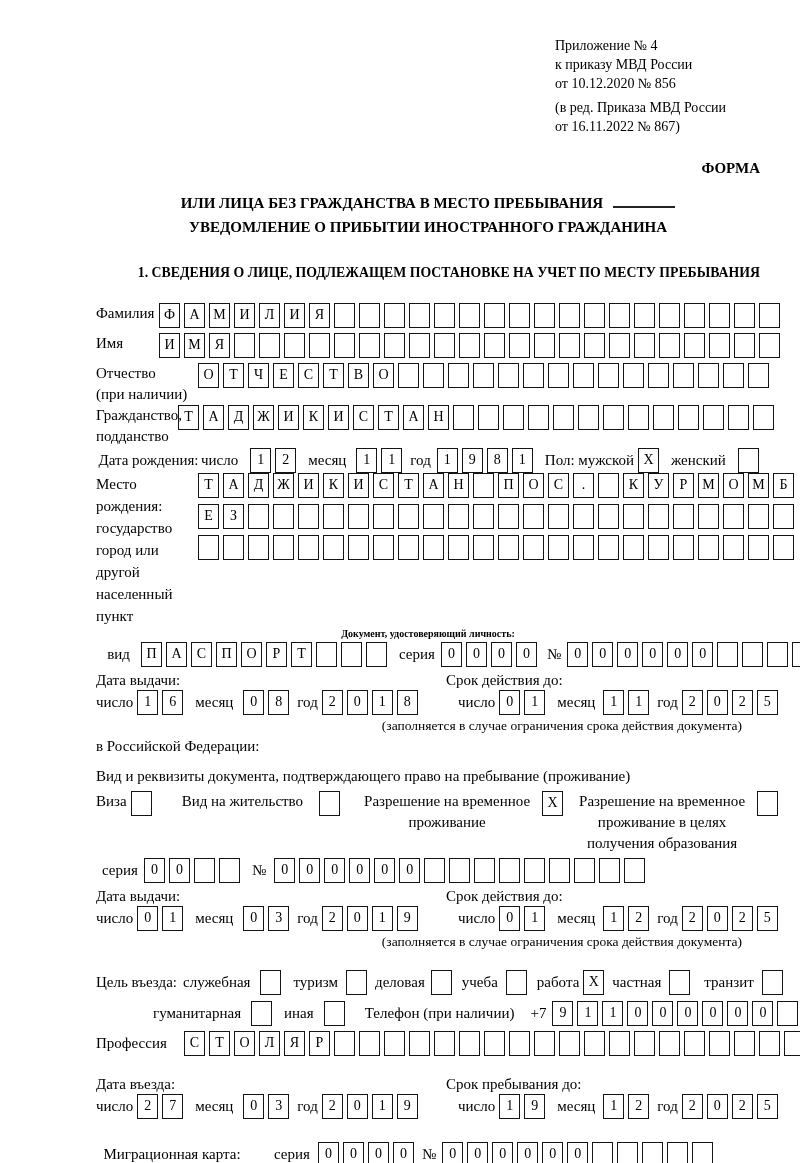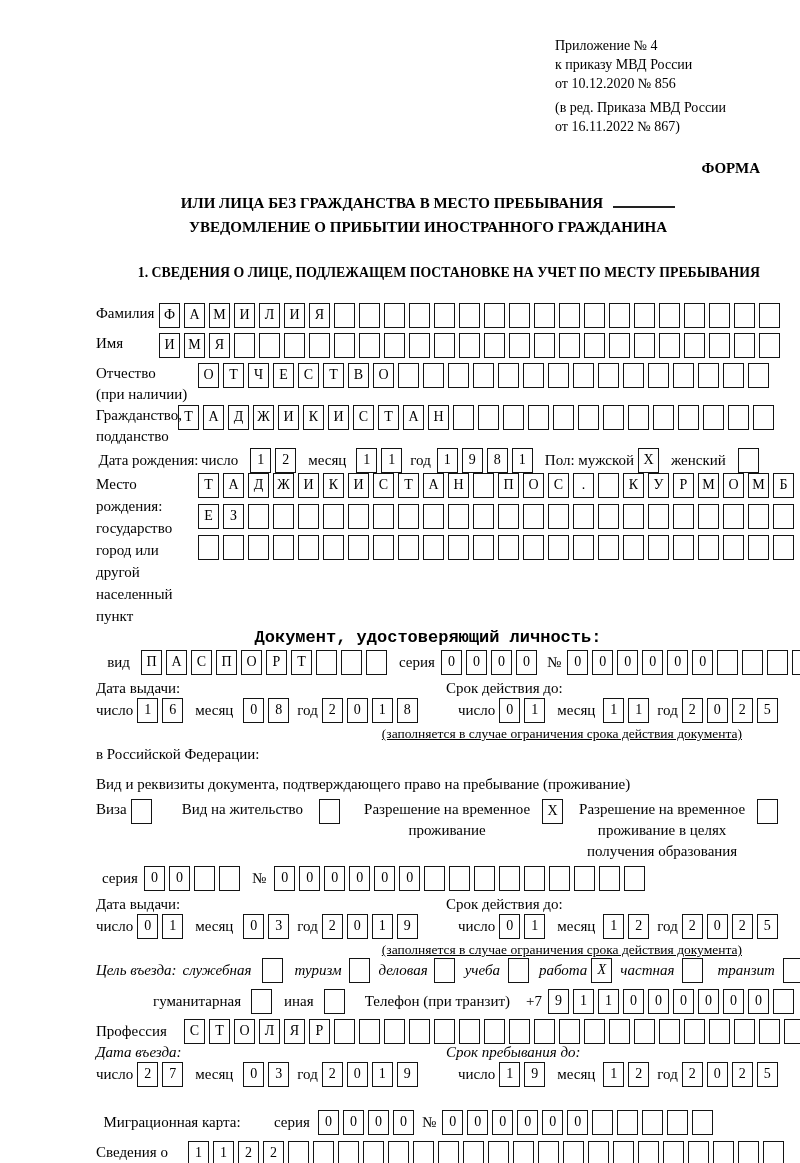--- a/index.html
+++ b/index.html
@@ -16,30 +16,30 @@
   .blank{display:inline-block;width:62px;border-bottom:2px solid #222;height:13px;margin-left:10px;}
   .sect{font-weight:bold;font-size:13.8px;margin-top:26px;white-space:nowrap;text-align:right;}
   .frow{display:flex;align-items:flex-start;}
   .lbl{font-size:15px;line-height:21px;flex-shrink:0;}
   .inlbl{font-size:15px;line-height:25px;flex-shrink:0;text-align:center;}
   .cells{display:flex;flex-shrink:0;}
   .cell{
     box-sizing:border-box;width:21px;height:25px;border:1.5px solid #141414;
     margin-right:4px;text-align:center;font-size:14px;line-height:22px;flex-shrink:0;
   }
-  .mt5{margin-top:5px;} .mt8{margin-top:0;font-style:italic;} .mt22{margin-top:22px;}
+  .mt5{margin-top:5px;} .mt8{margin-top:20px;} .mt22{margin-top:22px;}
   .g4{margin-left:4px;} .g6{margin-left:6px;} .g8{margin-left:8px;} .g10{margin-left:10px;}
   .g12{margin-left:12px;} .g16{margin-left:16px;} .g20{margin-left:20px;} .g26{margin-left:26px;}
   .col-l{width:350px;display:flex;flex-shrink:0;}
   .col-r{width:335px;display:flex;flex-shrink:0;}
   .dhead{font-size:15px;display:block;}
-  .note-r{font-size:13.5px;text-align:right;padding-right:18px;margin-top:3px;text-decoration:underline;}
+  .note-r{font-size:13.5px;text-align:right;padding-right:18px;margin-top:3px;}
   .plain{font-size:15px;line-height:25px;}
   .opt-label{font-size:15px;line-height:21px;white-space:pre-line;text-align:center;flex-shrink:0;}
-  .docHead{font-weight:bold;font-size:17px;text-align:center;margin-top:1px;font-family:Liberation Mono, monospace;}
+  .docHead{font-weight:bold;font-size:10px;text-align:center;margin-top:1px;}
   .stack > .cells{margin-bottom:6px;}
   .prelabel{white-space:pre-line;}
 </style>
 </head>
 <body>
 
 <div class="page">
 
   <div class="hdr">
     <div>Приложение № 4</div>
@@ -531,21 +531,21 @@
 
   <div class="frow" style="margin-top:6px">
     <span class="inlbl" style="margin-left:57px">гуманитарная</span>
     <div class="cells g10">
         <span class="cell"></span>
       </div>
     <span class="inlbl g8">иная</span>
     <div class="cells g10">
         <span class="cell"></span>
       </div>
-    <span class="inlbl g16">Телефон (при транзит)</span>
+    <span class="inlbl g16">Телефон (при наличии)</span>
     <span class="inlbl g16">+7</span>
     <div class="cells g6">
         <span class="cell">9</span>
         <span class="cell">1</span>
         <span class="cell">1</span>
         <span class="cell">0</span>
         <span class="cell">0</span>
         <span class="cell">0</span>
         <span class="cell">0</span>
         <span class="cell">0</span>

